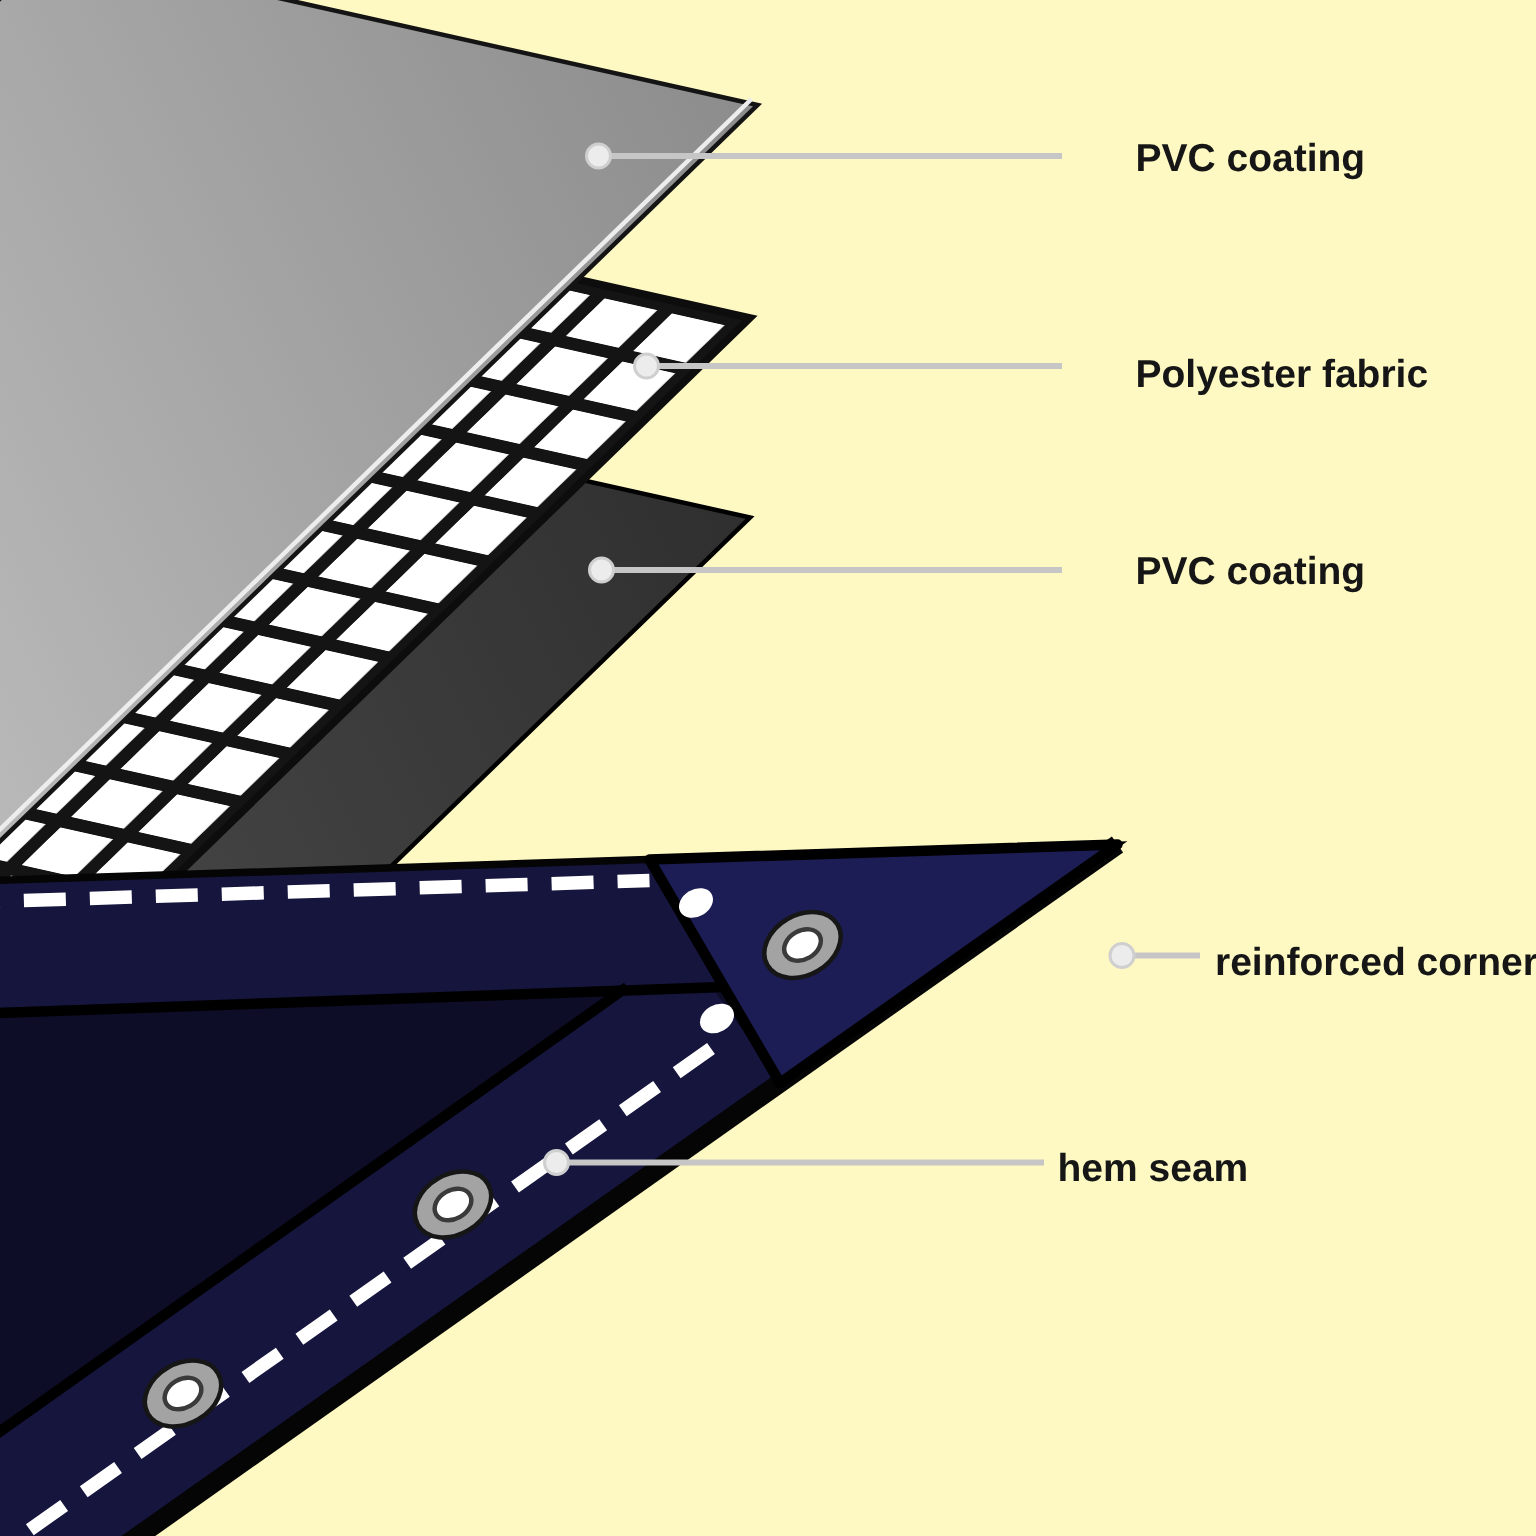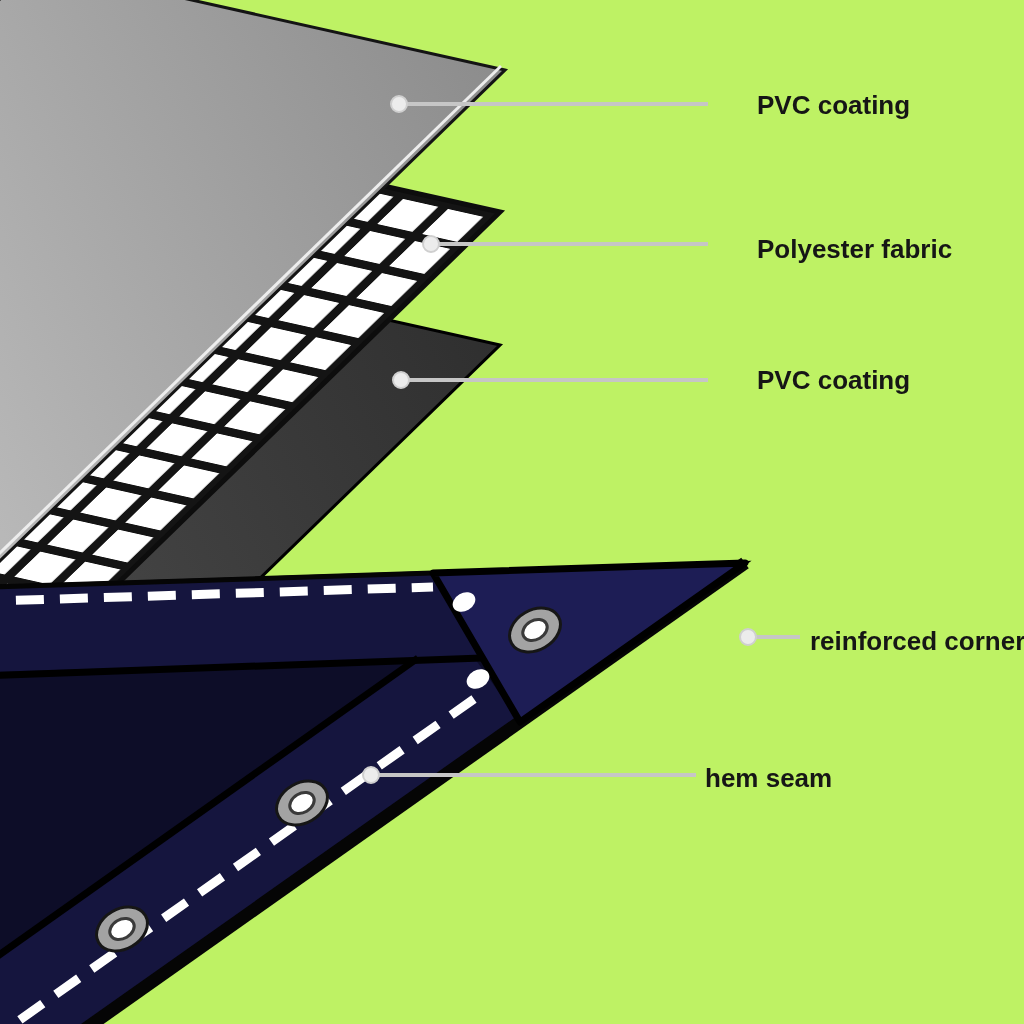--- a/index.html
+++ b/index.html
@@ -1,16 +1,16 @@
 <!DOCTYPE html>
 <html><head>
 <meta charset="utf-8">
 <style>
   html,body{margin:0;padding:0;background:#fff;}
-  .stage{position:relative;width:1024px;height:1024px;background:#bef264;overflow:hidden;}
+  .stage{position:relative;width:1024px;height:1024px;background:#fef9c3;overflow:hidden;}
   .callout-text{font:700 26px "Liberation Sans", sans-serif;}
   .leader{stroke-width:4;}
   .dot{stroke:#cfcfcf;stroke-width:2;}
   .seam{stroke:#000;stroke-width:7;fill:none;stroke-linecap:butt;}
   .stitch{stroke-width:9;fill:none;stroke-dasharray:28 16;stroke-linecap:butt;}
 </style>
 </head>
 <body>
 
 <div class="stage">

